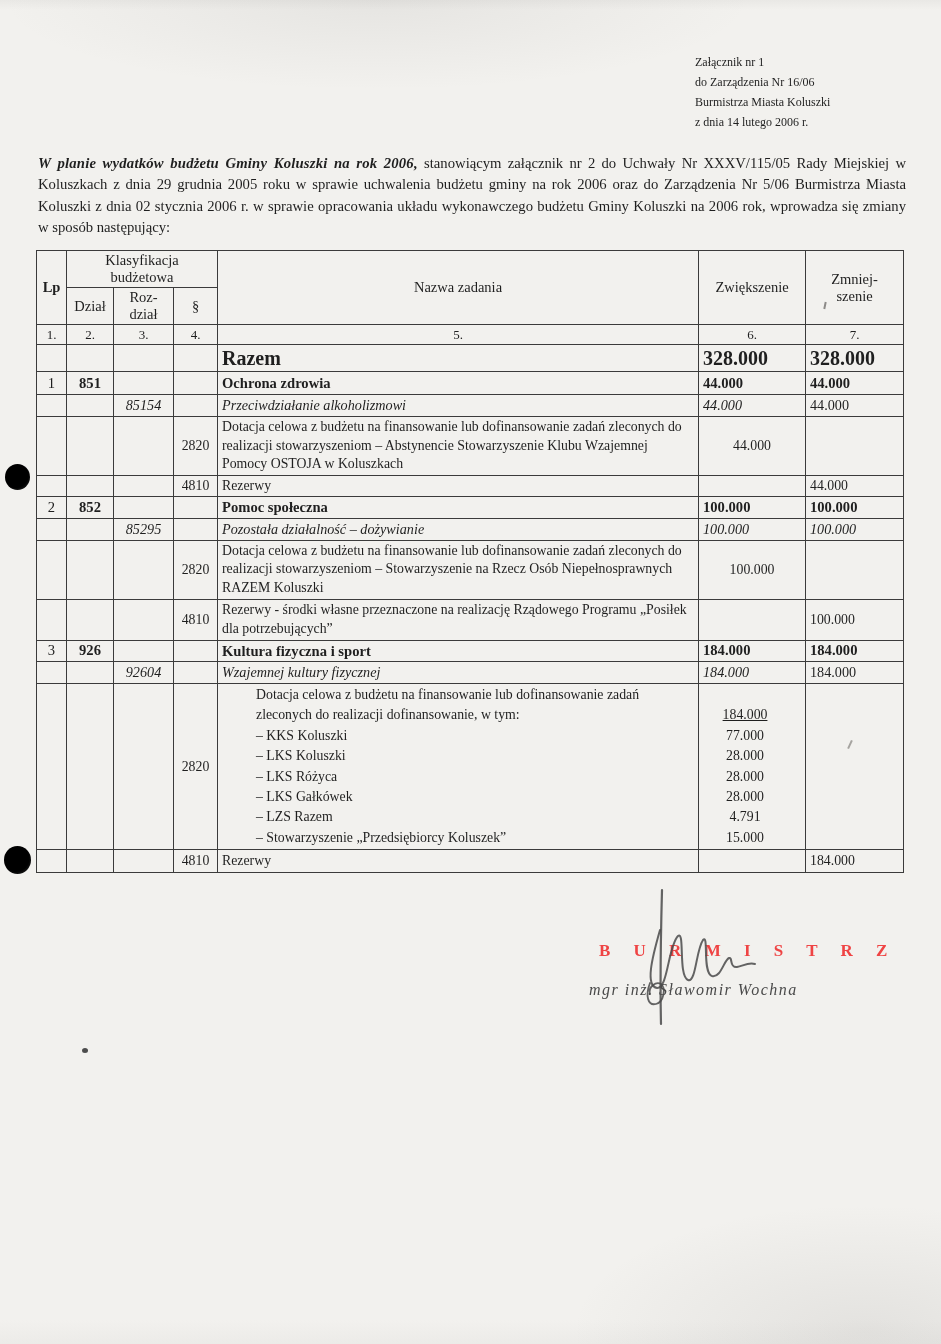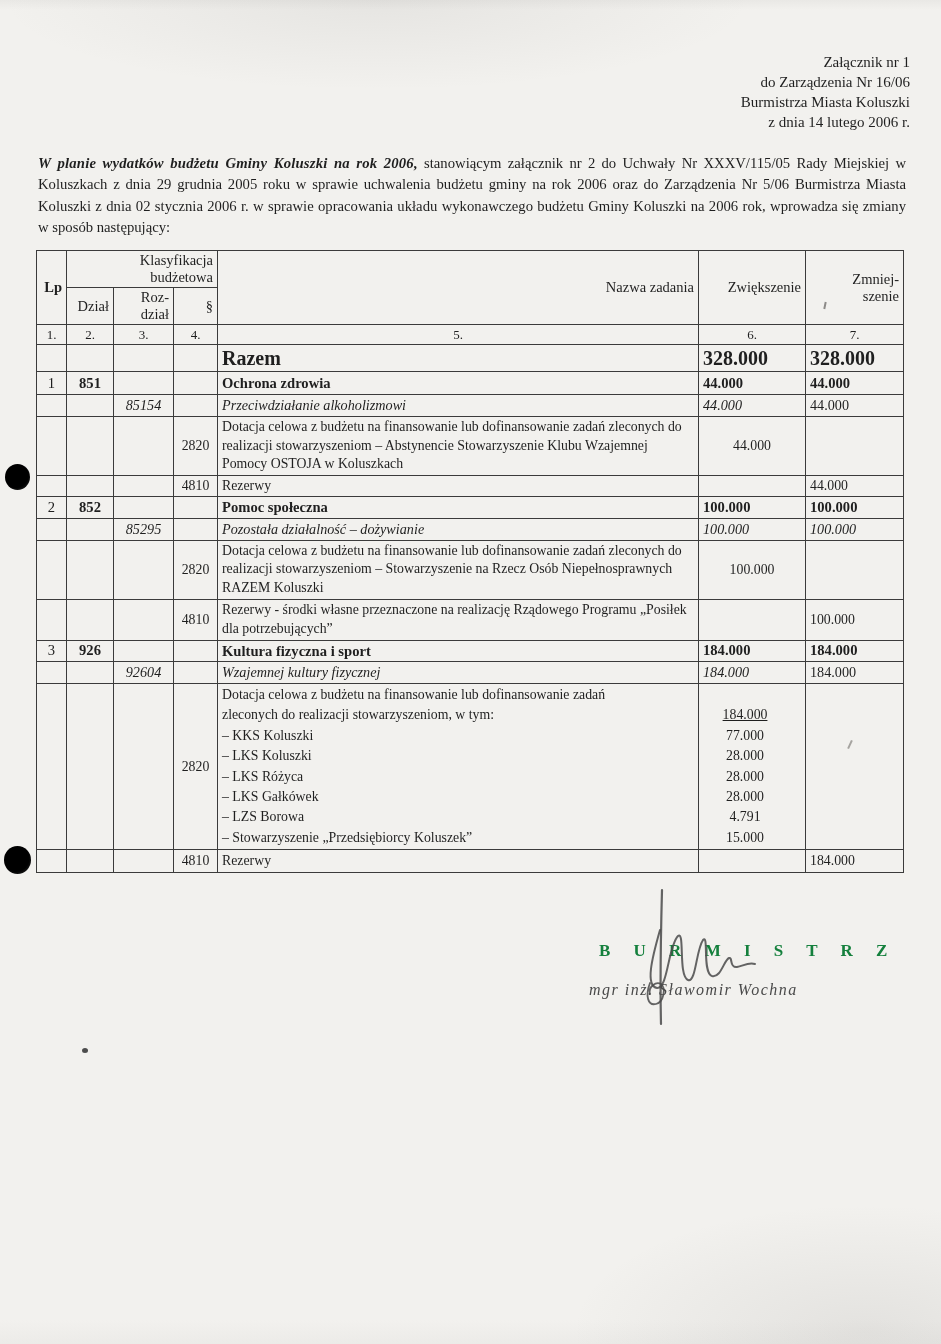--- a/index.html
+++ b/index.html
@@ -7,55 +7,55 @@
     width:941px;height:1344px;position:relative;overflow:hidden;
     font-family:"Liberation Serif","DejaVu Serif",serif;
     color:#1f1f1f;
     background:
       radial-gradient(ellipse 420px 180px at 92% 99%, rgba(120,118,115,0.12), transparent 70%),
       radial-gradient(ellipse 500px 120px at 40% 0%, rgba(120,118,115,0.10), transparent 75%),
       linear-gradient(180deg,#e9e8e5 0px,#f2f1ee 10px,#f2f1ee 1320px,#ecebe8 1344px);
   }
   .annex{
     position:absolute;top:52px;left:695px;width:215px;
-    text-align:right;font-size:15px;line-height:20px;
+    text-align:left;font-size:12px;line-height:20px;
   }
   .intro{
     position:absolute;top:153px;left:38px;width:868px;
     font-size:14.7px;line-height:21.4px;text-align:justify;
   }
   .intro b{letter-spacing:0.2px;font-style:italic;}
   table.budget{
     position:absolute;top:250px;left:36px;
     border-collapse:collapse;table-layout:fixed;width:867px;
     font-size:13.8px;
   }
   table.budget td{
     border:1px solid #3b3b3b;padding:1px 4px;vertical-align:middle;
     overflow:hidden;
   }
   td.c{text-align:center;}
   td.num{text-align:left;padding-right:9px;white-space:nowrap;}
   td.name{padding-left:7px;line-height:18.5px;}
-  tr.hdr td{text-align:right;font-size:14.5px;line-height:17px;}
+  tr.hdr td{text-align:center;font-size:14.5px;line-height:17px;}
   tr.numrow td{text-align:center;font-size:13px;padding:0 2px;}
   tr.total td{font-weight:bold;font-size:20px;}
   tr.section td{font-weight:bold;font-size:14.6px;}
   tr.chapter td{font-style:italic;font-size:14.2px;}
   td.vtop{vertical-align:top;padding-top:3px;}
   td.cmid{text-align:center;padding-right:24px;}
   .u{text-decoration:underline;}
   .stack div{line-height:20.4px;text-align:center;padding-right:14px;}
-  .namestack div{line-height:20.4px;}
+  .namestack div{line-height:20.4px;margin-left:34px;}
   .lp-top{vertical-align:top;padding-top:4px;font-weight:bold;}
   
   .stamp-title{
     position:absolute;top:941px;left:599px;
     font-size:17px;font-weight:bold;letter-spacing:9.5px;
-    color:#15803d;white-space:nowrap;text-align:right;
+    color:#ef4444;white-space:nowrap;text-align:right;
   }
   .stamp-name{
     position:absolute;top:981px;left:589px;
     font-size:16px;font-style:italic;color:#4a4a4a;
     letter-spacing:1.5px;white-space:nowrap;
   }
   .sig-svg{position:absolute;top:888px;left:590px;}
   
   .punch{position:absolute;border-radius:50%;background:radial-gradient(circle at 45% 45%, #000 60%, #222 85%, rgba(30,30,30,0.55));}
   .punch1{left:5px;top:464px;width:25px;height:26px;}
@@ -220,26 +220,26 @@
   </tr>
 
   <tr style="height:164px">
     <td class="c"></td>
         <td class="c"></td>
         <td class="c"></td>
     <td class="c vtop">2820</td>
     <td class="name vtop">
       <div class="namestack">
         <div>Dotacja celowa z budżetu na finansowanie lub dofinansowanie zadań</div>
-        <div>zleconych do realizacji stowarzyszeniom, w tym:</div>
+        <div>zleconych do realizacji dofinansowanie, w tym:</div>
         <div>–  KKS Koluszki</div>
         <div>–  LKS Koluszki</div>
         <div>–  LKS Różyca</div>
         <div>–  LKS Gałkówek</div>
-        <div>–  LZS Borowa</div>
+        <div>–  LZS Razem</div>
         <div>–  Stowarzyszenie „Przedsiębiorcy Koluszek”</div>
       </div>
     </td>
     <td class="vtop">
       <div class="stack">
         <div>&nbsp;</div>
         <div class="u">184.000</div>
         <div>77.000</div>
         <div>28.000</div>
         <div>28.000</div>

